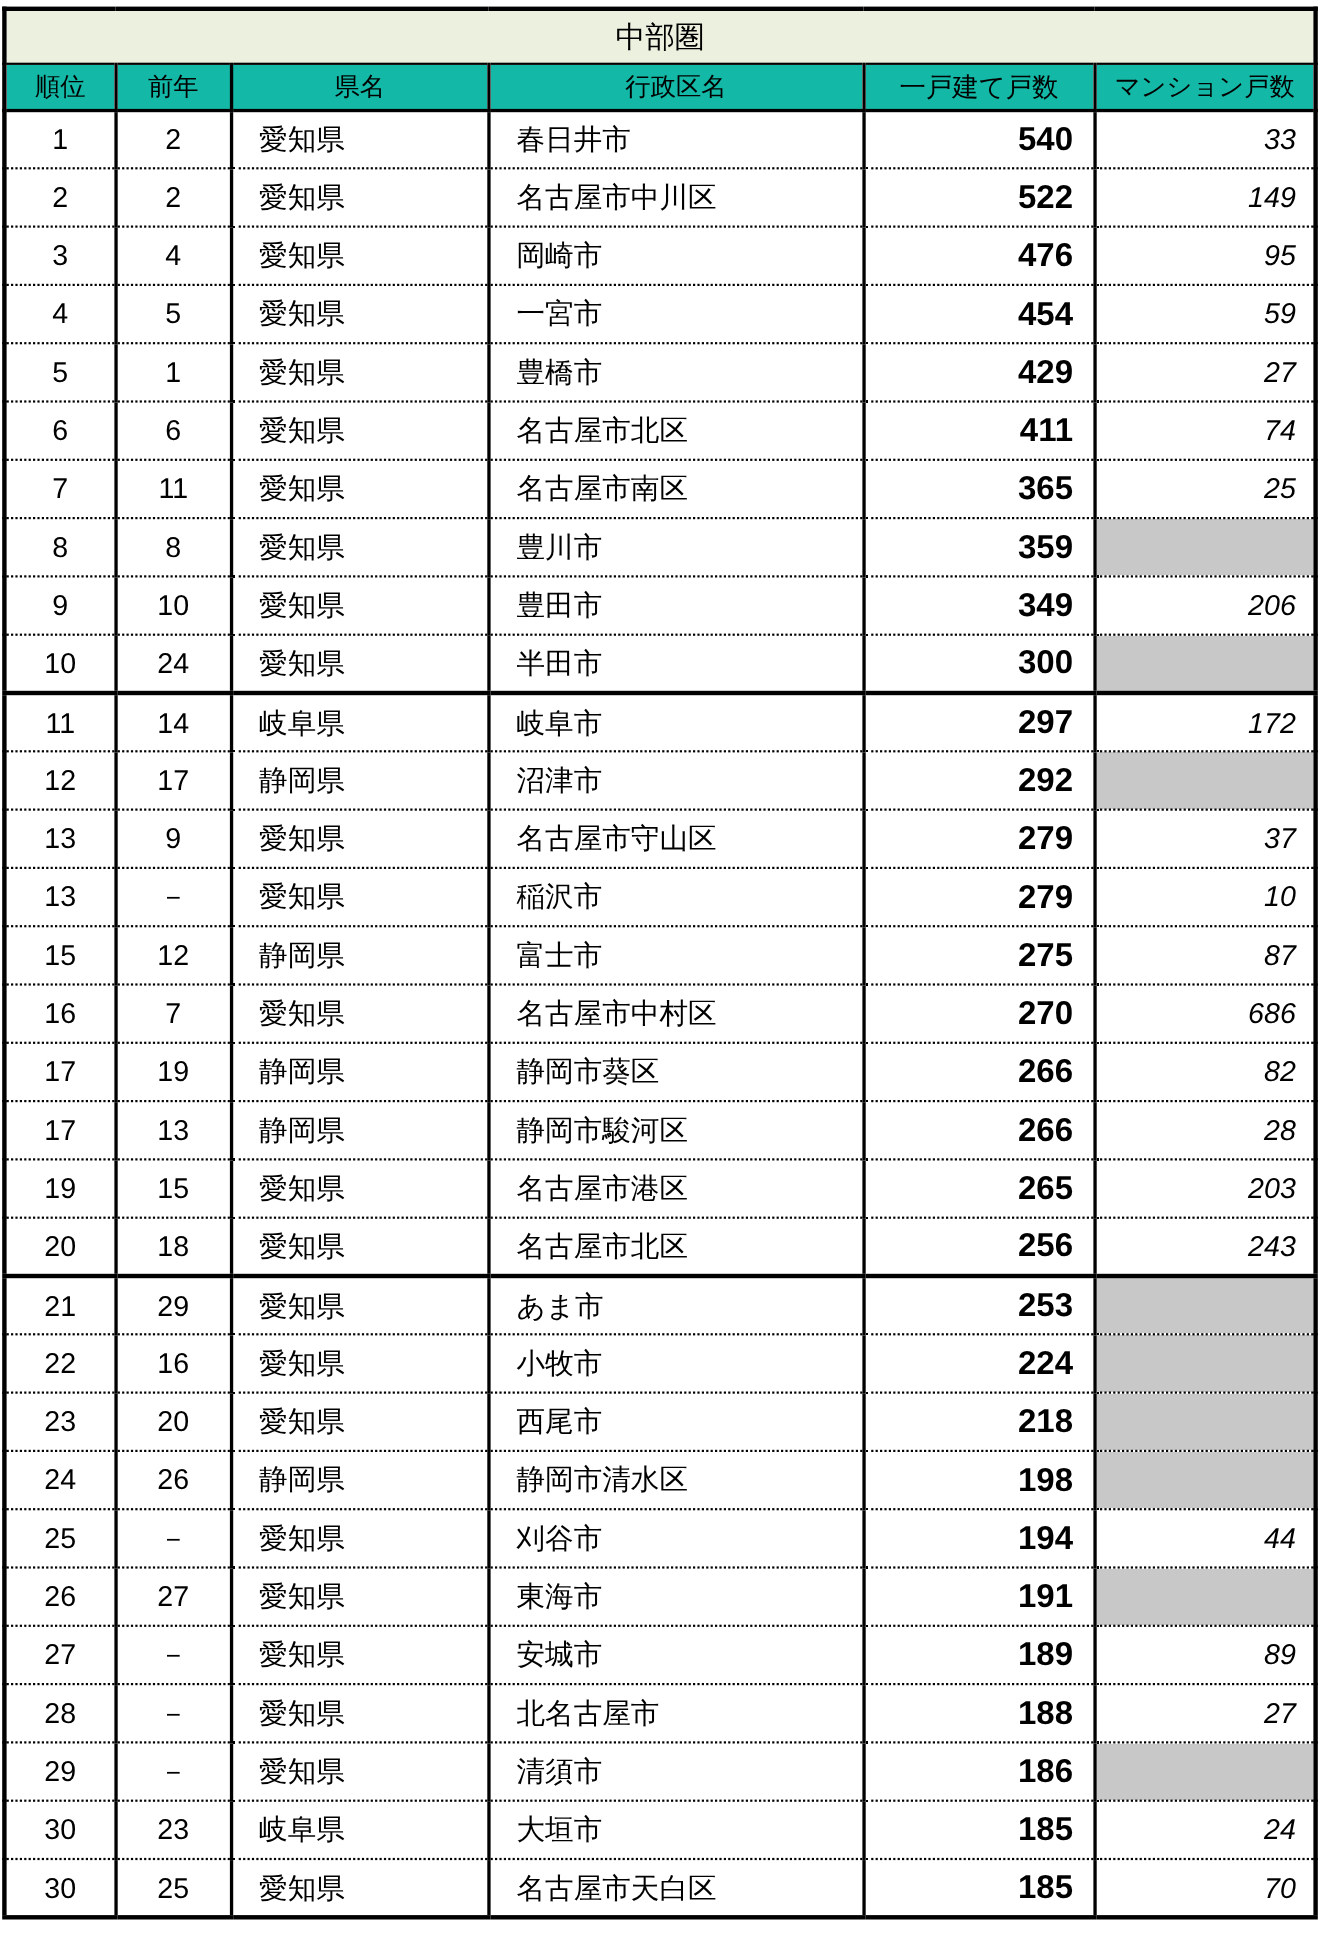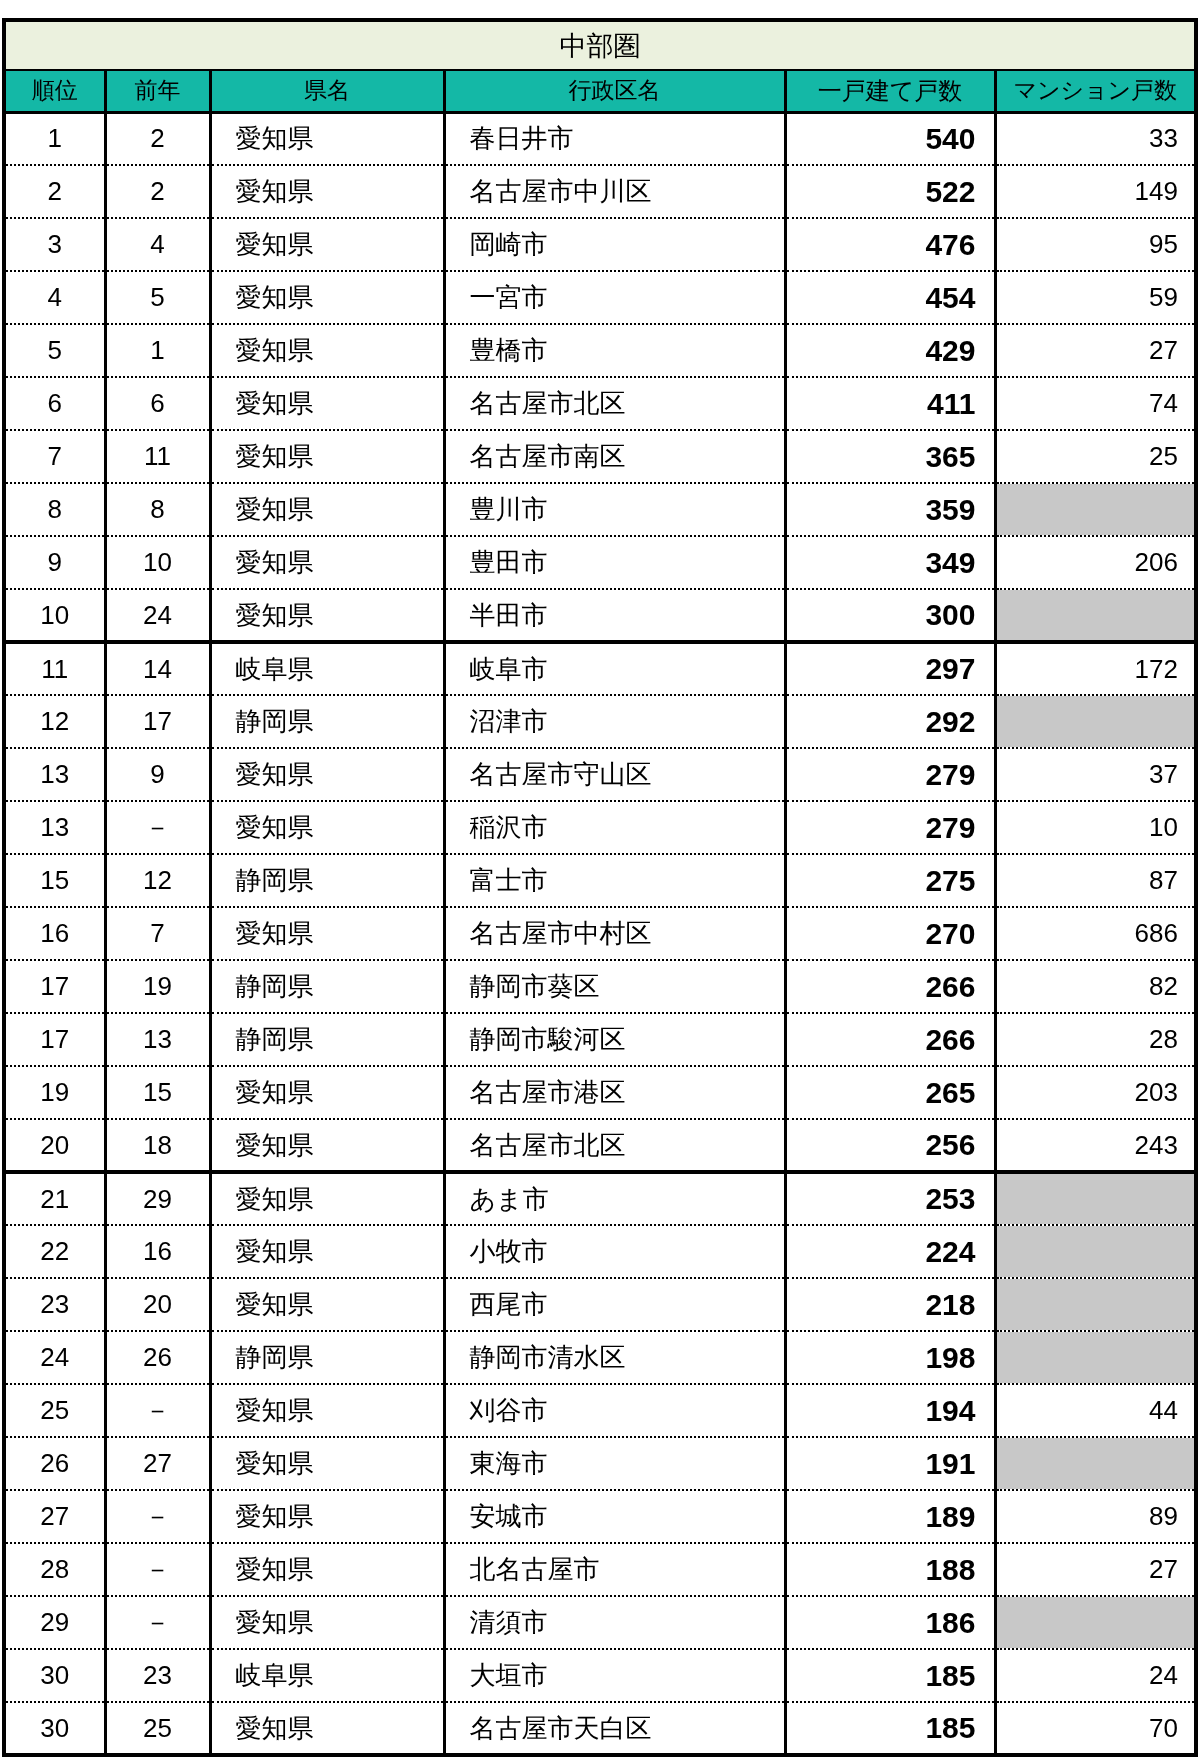--- a/index.html
+++ b/index.html
@@ -12,21 +12,21 @@
   .page {
     width: 1200px;
     height: 1761px;
     box-sizing: border-box;
     padding: 2px 0;
   }
   table.rank-table {
     border-collapse: collapse;
     table-layout: fixed;
     width: 1192px;
-    margin: 16px auto;
+    margin: 4px auto;
     border: 4px solid #000;
   }
   table.rank-table th,
   table.rank-table td {
     box-sizing: border-box;
     border-left: 3px solid #000;
     border-right: 3px solid #000;
     overflow: hidden;
     white-space: nowrap;
   }
@@ -63,21 +63,21 @@
   tbody tr:first-child td { border-top: 3px solid #000; }
   tbody tr:last-child td { border-bottom: 4px solid #000; }
   td.c-rank, td.c-prev { text-align: center; }
   td.c-pref, td.c-city { text-align: left; padding-left: 24px; }
   td.c-detached {
     text-align: right;
     padding-right: 18px;
     font-weight: 700;
     font-size: 30px;
   }
-  td.c-mansion { text-align: right; padding-right: 16px; }
+  td.c-mansion { text-align: right; padding-right: 16px; font-style: italic; }
   td.empty-gray { background: #c8c8c8; }
 </style>
 </head>
 <body>
 
 <div class="page">
   <table class="rank-table">
     <colgroup>
       <col style="width:101px">
       <col style="width:105px">

